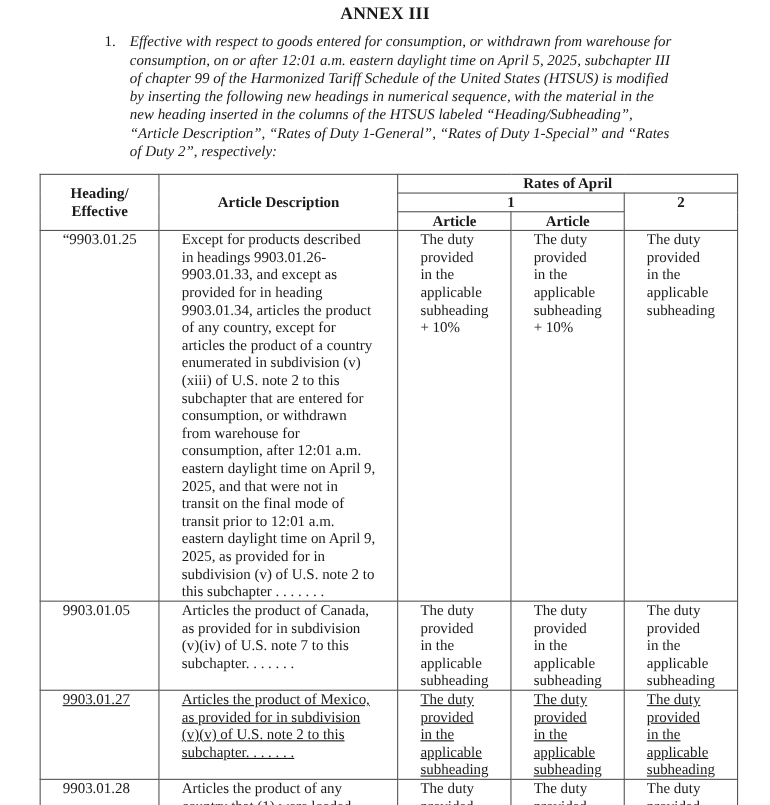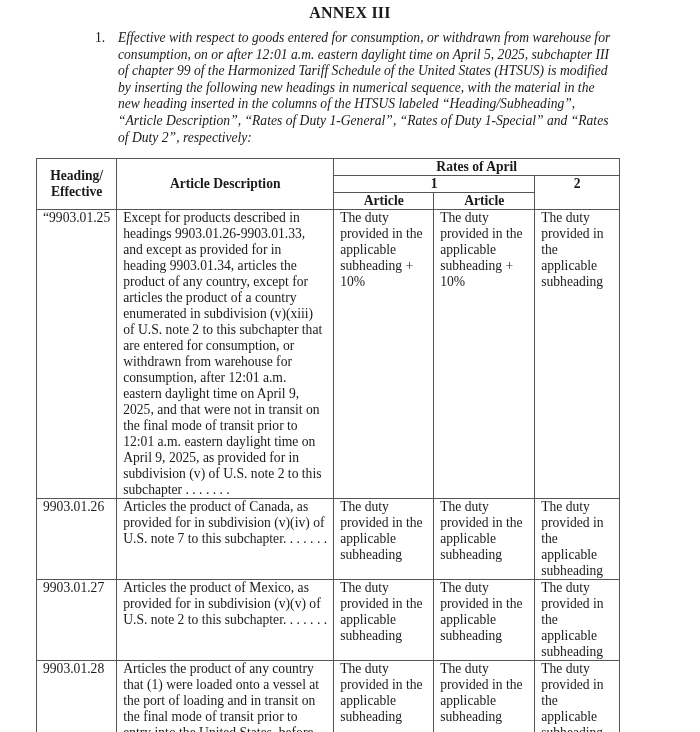--- a/index.html
+++ b/index.html
@@ -18,39 +18,39 @@
   }
   .para .num { position: absolute; left: 0; top: 0; }
   .para .text { margin-left: 23px; display: block; font-style: italic; }
   table.tariff {
     position: absolute; top: 158px; left: 36px;
     border-collapse: collapse; table-layout: fixed;
     font-size: 13.6px; line-height: 16px;
   }
   table.tariff td, table.tariff th {
     border: 1.3px solid #555;
-    padding: 0 6px;
+    padding: 0 20px;
     vertical-align: top;
     overflow: hidden;
   }
   table.tariff th { font-weight: bold; text-align: center; vertical-align: middle; padding: 0 2px; }
   .col-h { width: 76px; }
   .col-d { width: 217px; }
   .col-g { width: 100px; }
   .col-s { width: 101px; }
   .col-2 { width: 85px; }
   .hdr-rates { height: 16px; line-height: 16px; }
   .hdr-1 { height: 16px; line-height: 16px; }
   .hdr-gs { height: 16px; line-height: 16px; }
   td.heading-code { padding-left: 4px; padding-right: 2px; }
   td.desc { white-space: pre-line; }
   td.rate { white-space: pre-line; padding-left: 4px; padding-right: 2px; }
   tr.r1 td { height: 269px; }
   tr.r2 td { height: 63px; }
-  tr.r3 td { height: 64px; }
+  tr.r3 td { height: 64px; text-decoration: underline; }
   tr.r4 td { height: 140px; }
 </style>
 </head>
 <body>
 
 <div class="title">ANNEX III</div>
 
 <div class="para">
   <span class="num">1.</span>
   <span class="text">Effective with respect to goods entered for consumption, or withdrawn from warehouse for consumption, on or after 12:01 a.m. eastern daylight time on April 5, 2025, subchapter III of chapter 99 of the Harmonized Tariff Schedule of the United States (HTSUS) is modified by inserting the following new headings in numerical sequence, with the material in the new heading inserted in the columns of the HTSUS labeled “Heading/Subheading”, “Article Description”, “Rates of Duty 1-General”, “Rates of Duty 1-Special” and “Rates of Duty 2”, respectively:</span>
@@ -81,21 +81,21 @@
   </thead>
   <tbody>
     <tr class="r1">
       <td class="heading-code">“9903.01.25</td>
       <td class="desc">Except for products described in headings 9903.01.26-9903.01.33, and except as provided for in heading 9903.01.34, articles the product of any country, except for articles the product of a country enumerated in subdivision (v)(xiii) of U.S. note 2 to this subchapter that are entered for consumption, or withdrawn from warehouse for consumption, after 12:01 a.m. eastern daylight time on April 9, 2025, and that were not in transit on the final mode of transit prior to 12:01 a.m. eastern daylight time on April 9, 2025, as provided for in subdivision (v) of U.S. note 2 to this subchapter . . . . . . .</td>
       <td class="rate">The duty provided in the applicable subheading + 10%</td>
       <td class="rate">The duty provided in the applicable subheading + 10%</td>
       <td class="rate">The duty provided in the applicable subheading</td>
     </tr>
     <tr class="r2">
-      <td class="heading-code">9903.01.26</td>
+      <td class="heading-code">9903.01.05</td>
       <td class="desc">Articles the product of Canada, as provided for in subdivision (v)(iv) of U.S. note 7 to this subchapter. . . . . . .</td>
       <td class="rate">The duty provided in the applicable subheading</td>
       <td class="rate">The duty provided in the applicable subheading</td>
       <td class="rate">The duty provided in the applicable subheading</td>
     </tr>
     <tr class="r3">
       <td class="heading-code">9903.01.27</td>
       <td class="desc">Articles the product of Mexico, as provided for in subdivision (v)(v) of U.S. note 2 to this subchapter. . . . . . .</td>
       <td class="rate">The duty provided in the applicable subheading</td>
       <td class="rate">The duty provided in the applicable subheading</td>

